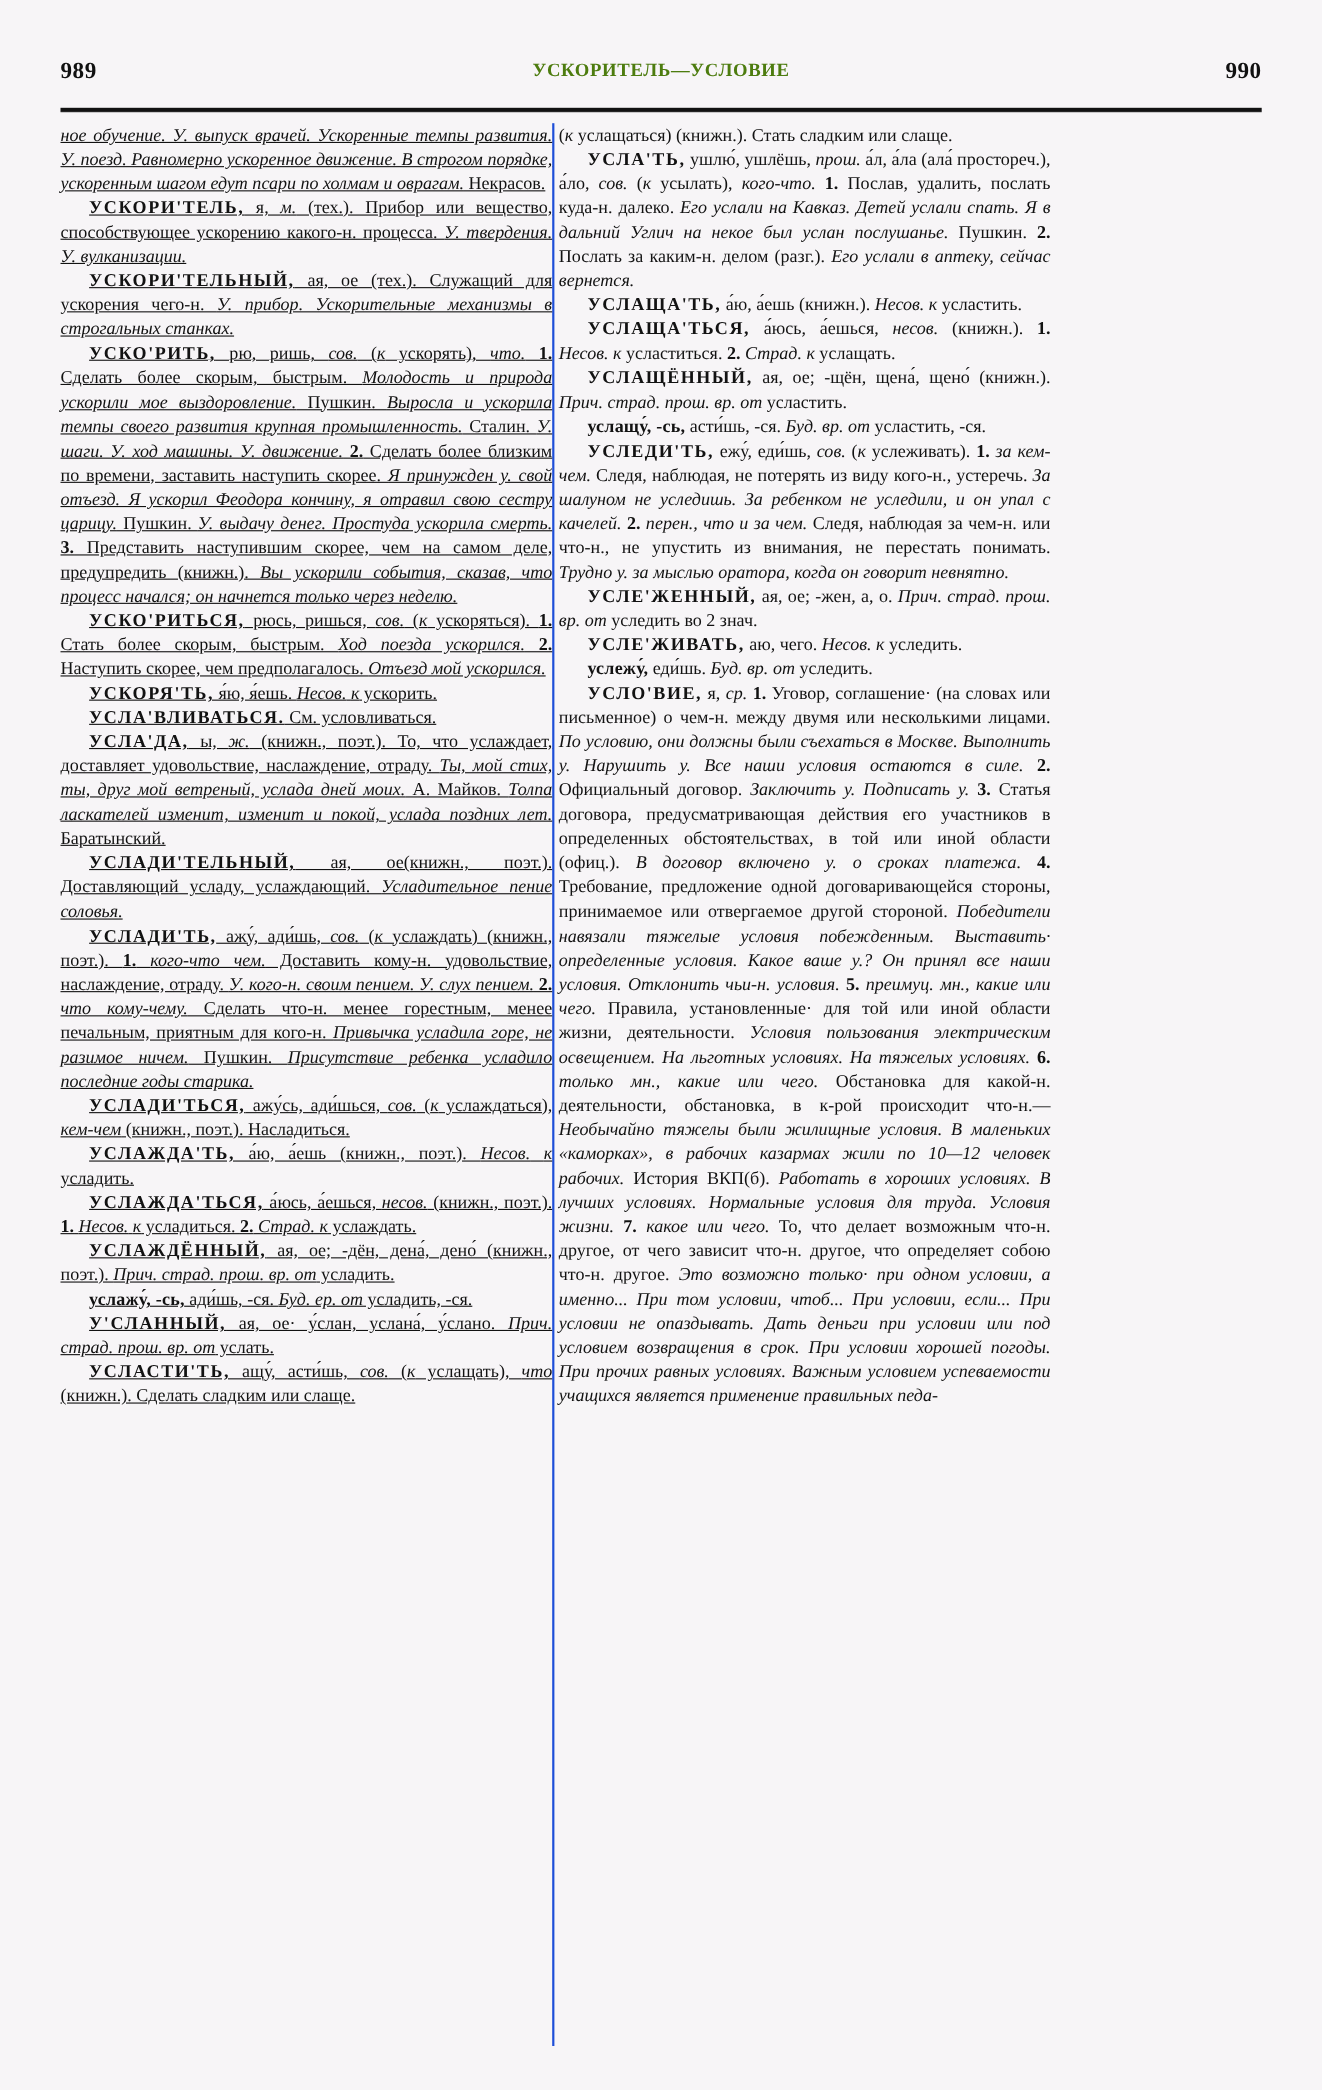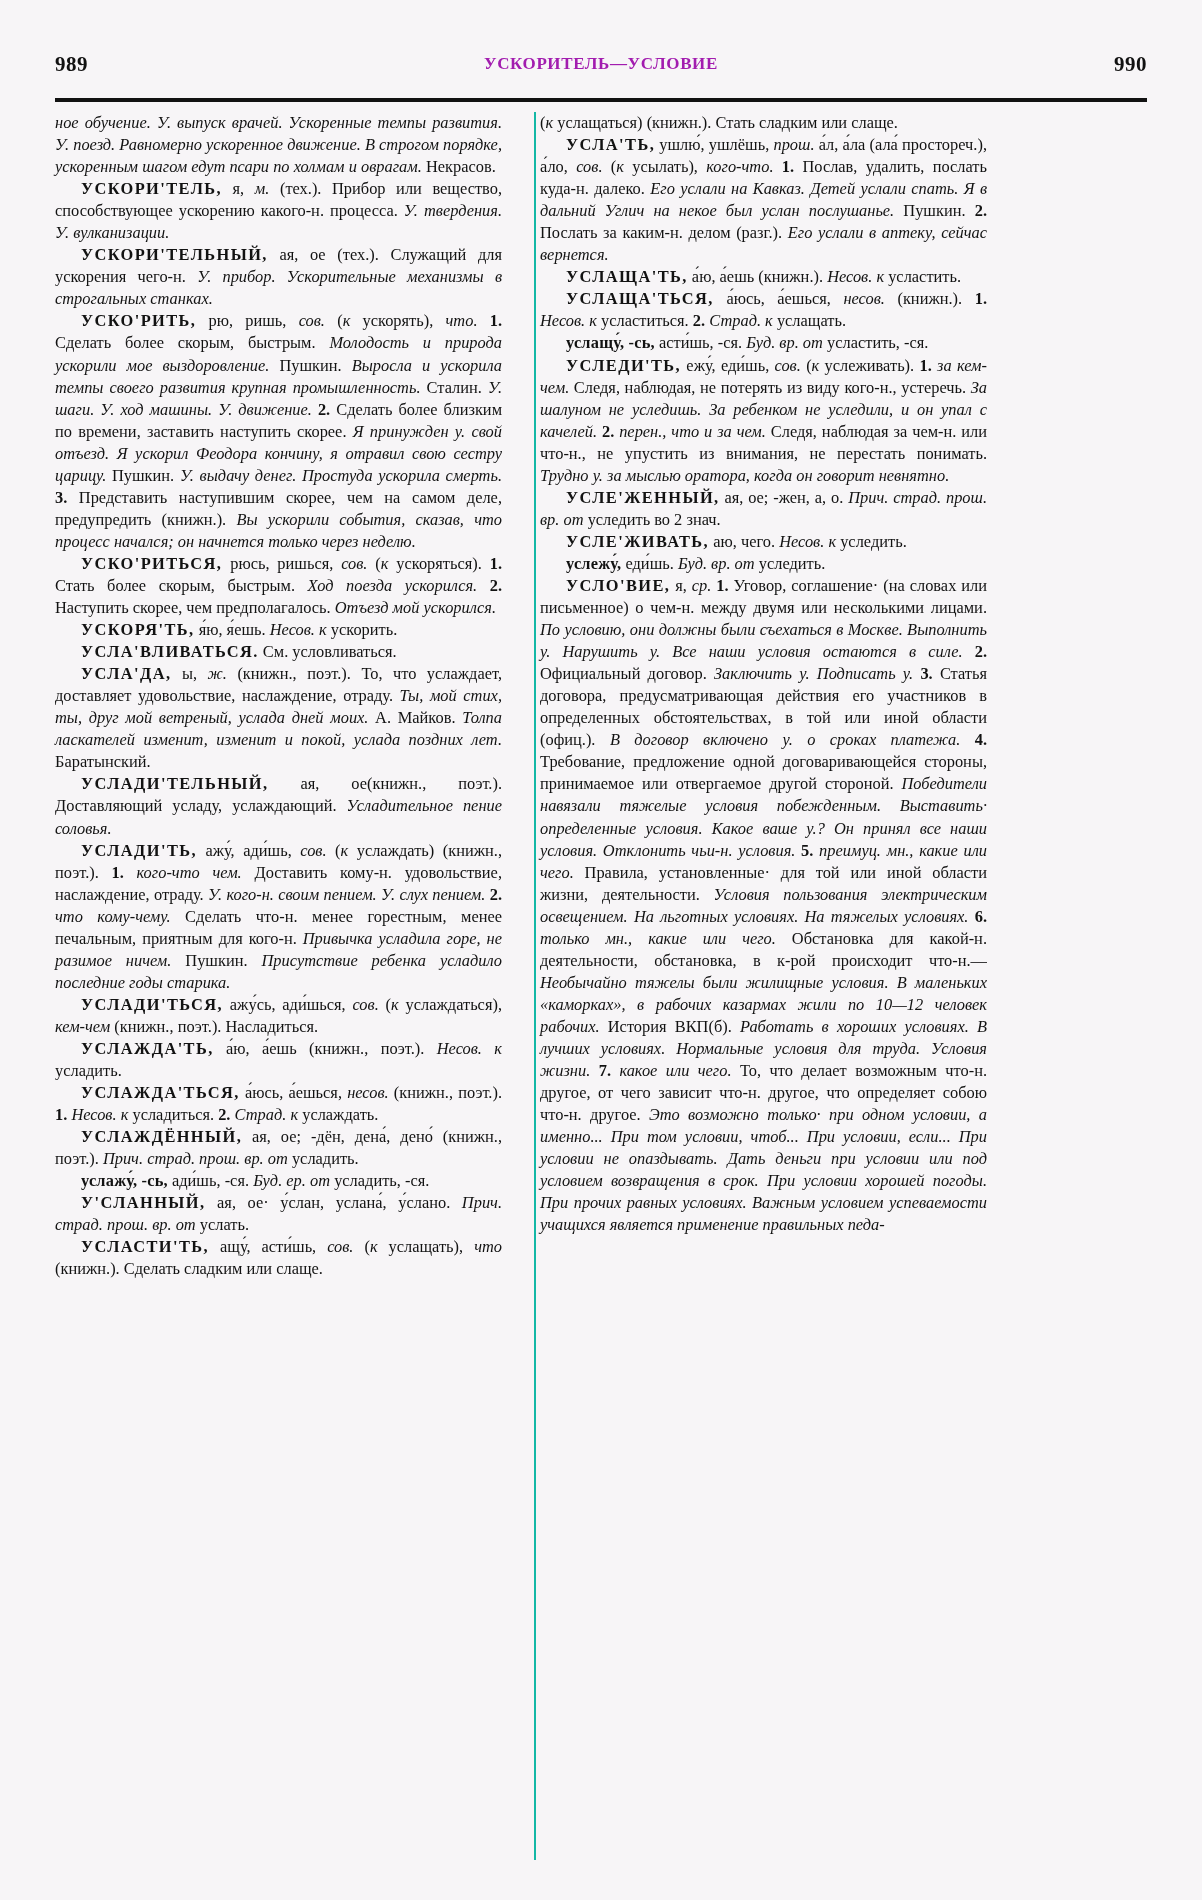--- a/index.html
+++ b/index.html
@@ -38,21 +38,21 @@
   .folio-left  { left: 0; }
   .folio-right { right: 0; }
   .head-title {
     position: absolute;
     left: 0; right: 0;
     top: 2px;
     text-align: center;
     font-weight: bold;
     font-size: 17px;
     letter-spacing: 0.6px;
-    color: #a21caf;
+    color: #4d7c0f;
   }
   .head-rule {
     position: absolute;
     top: 98px;
     left: 55px;
     right: 55px;
     border-top: 3px solid #121212;
     border-bottom: 1px solid #121212;
     height: 2px;
     box-sizing: border-box;
@@ -69,21 +69,21 @@
   }
   .col {
     width: 447px;
     font-size: 16.4px;
     line-height: 22.05px;
     text-align: justify;
     text-justify: inter-word;
     color: #121212;
     hyphens: manual;
   }
-  .col-left  { padding-right: 32px; border-right: 2px solid #14b8a6; }
+  .col-left  { padding-right: 0; border-right: 2px solid #1d4ed8; text-decoration: underline; }
   .col-right { padding-left: 4px; }
 
   .col p {
     margin: 0;
     text-indent: 26px;
   }
   .col p.cont { text-indent: 0; }
 
   
   .hw {
@@ -130,20 +130,21 @@
         <p><span class="hw">УСЛАЖДЁННЫЙ,</span><span class="rom"> ая, ое; -дён, дена́, дено́ (книжн., поэт.). </span><span class="it">Прич. страд. прош. вр. от</span><span class="rom"> усладить.</span></p>
         <p><span class="hw-sm">услажу́, -сь,</span><span class="rom"> ади́шь, -ся. </span><span class="it">Буд. ер. от</span><span class="rom"> усладить, -ся.</span></p>
         <p><span class="hw">У'СЛАННЫЙ,</span><span class="rom"> ая, ое· у́слан, услана́, у́слано. </span><span class="it">Прич. страд. прош. вр. от</span><span class="rom"> услать.</span></p>
         <p><span class="hw">УСЛАСТИ'ТЬ,</span><span class="rom"> ащу́, асти́шь, </span><span class="it">сов.</span><span class="rom"> (</span><span class="it">к</span><span class="rom"> услащать), </span><span class="it">что</span><span class="rom"> (книжн.). Сделать сладким или слаще.</span></p>
       </div>
     <div class="col col-right" id="col-right">
         <p class="cont"><span class="rom">(</span><span class="it">к</span><span class="rom"> услащаться) (книжн.). Стать сладким или слаще.</span></p>
         <p><span class="hw">УСЛА'ТЬ,</span><span class="rom"> ушлю́, ушлёшь, </span><span class="it">прош.</span><span class="rom"> а́л, а́ла (ала́ простореч.), а́ло, </span><span class="it">сов.</span><span class="rom"> (</span><span class="it">к</span><span class="rom"> усылать), </span><span class="it">кого-что.</span><span class="bn"> 1.</span><span class="rom"> Послав, удалить, послать куда-н. далеко. </span><span class="it">Его услали на Кавказ. Детей услали спать. Я в дальний Углич на некое был услан послушанье.</span><span class="rom"> Пушкин. </span><span class="bn">2.</span><span class="rom"> Послать за каким-н. делом (разг.). </span><span class="it">Его услали в аптеку, сейчас вернется.</span></p>
         <p><span class="hw">УСЛАЩА'ТЬ,</span><span class="rom"> а́ю, а́ешь (книжн.). </span><span class="it">Несов. к</span><span class="rom"> усластить.</span></p>
         <p><span class="hw">УСЛАЩА'ТЬСЯ,</span><span class="rom"> а́юсь, а́ешься, </span><span class="it">несов.</span><span class="rom"> (книжн.). </span><span class="bn">1.</span><span class="rom"> </span><span class="it">Несов. к</span><span class="rom"> усластиться. </span><span class="bn">2.</span><span class="rom"> </span><span class="it">Страд. к</span><span class="rom"> услащать.</span></p>
+        <p><span class="hw">УСЛАЩЁННЫЙ,</span><span class="rom"> ая, ое; -щён, щена́, щено́ (книжн.). </span><span class="it">Прич. страд. прош. вр. от</span><span class="rom"> усластить.</span></p>
         <p><span class="hw-sm">услащу́, -сь,</span><span class="rom"> асти́шь, -ся. </span><span class="it">Буд. вр. от</span><span class="rom"> усластить, -ся.</span></p>
         <p><span class="hw">УСЛЕДИ'ТЬ,</span><span class="rom"> ежу́, еди́шь, </span><span class="it">сов.</span><span class="rom"> (</span><span class="it">к</span><span class="rom"> услеживать). </span><span class="bn">1.</span><span class="rom"> </span><span class="it">за кем-чем.</span><span class="rom"> Следя, наблюдая, не потерять из виду кого-н., устеречь. </span><span class="it">За шалуном не уследишь. За ребенком не уследили, и он упал с качелей.</span><span class="bn"> 2.</span><span class="rom"> </span><span class="it">перен., что и за чем.</span><span class="rom"> Следя, наблюдая за чем-н. или что-н., не упустить из внимания, не перестать понимать. </span><span class="it">Трудно у. за мыслью оратора, когда он говорит невнятно.</span></p>
         <p><span class="hw">УСЛЕ'ЖЕННЫЙ,</span><span class="rom"> ая, ое; -жен, а, о. </span><span class="it">Прич. страд. прош. вр. от</span><span class="rom"> уследить во 2 знач.</span></p>
         <p><span class="hw">УСЛЕ'ЖИВАТЬ,</span><span class="rom"> аю, чего. </span><span class="it">Несов.</span><span class="rom"> </span><span class="it">к</span><span class="rom"> уследить.</span></p>
         <p><span class="hw-sm">услежу́,</span><span class="rom"> еди́шь. </span><span class="it">Буд. вр. от</span><span class="rom"> уследить.</span></p>
         <p><span class="hw">УСЛО'ВИЕ,</span><span class="rom"> я, </span><span class="it">ср.</span><span class="rom"> </span><span class="bn">1.</span><span class="rom"> Уговор, соглашение· (на словах или письменное) о чем-н. между двумя или несколькими лицами. </span><span class="it">По условию, они должны были съехаться в Москве. Выполнить у. Нарушить у. Все наши условия остаются в силе.</span><span class="bn"> 2.</span><span class="rom"> Официальный договор. </span><span class="it">Заключить у. Подписать у.</span><span class="bn"> 3.</span><span class="rom"> Статья договора, предусматривающая действия его участников в определенных обстоятельствах, в той или иной области (офиц.). </span><span class="it">В договор включено у. о сроках платежа.</span><span class="bn"> 4.</span><span class="rom"> Требование, предложение одной договаривающейся стороны, принимаемое или отвергаемое другой стороной. </span><span class="it">Победители навязали тяжелые условия побежденным. Выставить· определенные условия. Какое ваше у.? Он принял все наши условия. Отклонить чьи-н. условия.</span><span class="bn"> 5.</span><span class="rom"> </span><span class="it">преимуц. мн., какие или чего.</span><span class="rom"> Правила, установленные· для той или иной области жизни, деятельности. </span><span class="it">Условия пользования электрическим освещением. На льготных условиях. На тяжелых условиях.</span><span class="bn"> 6.</span><span class="rom"> </span><span class="it">только мн., какие или чего.</span><span class="rom"> Обстановка для какой-н. деятельности, обстановка, в к-рой происходит что-н.—</span><span class="it">Необычайно тяжелы были жилищные условия. В маленьких «каморках», в рабочих казармах жили по 10—12 человек рабочих.</span><span class="rom"> История ВКП(б). </span><span class="it">Работать в хороших условиях. В лучших условиях. Нормальные условия для труда. Условия жизни.</span><span class="bn"> 7.</span><span class="rom"> </span><span class="it">какое или чего.</span><span class="rom"> То, что делает возможным что-н. другое, от чего зависит что-н. другое, что определяет собою что-н. другое. </span><span class="it">Это возможно только· при одном условии, а именно... При том условии, чтоб... При условии, если... При условии не опаздывать. Дать деньги при условии или под условием возвращения в срок. При условии хорошей погоды. При прочих равных условиях. Важным условием успеваемости учащихся является применение правильных педа-</span></p>
       </div>
   </div>
 
 </div>

